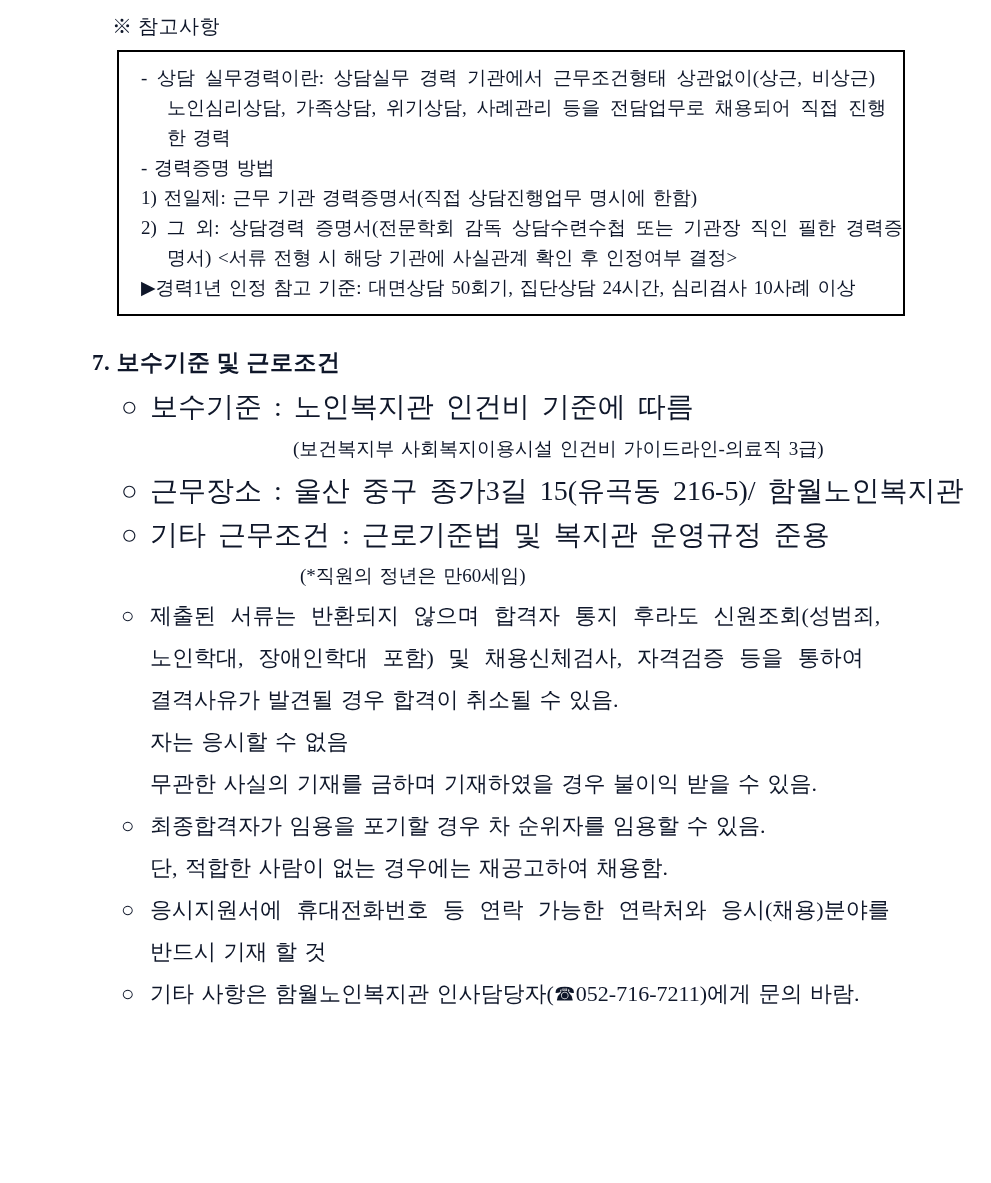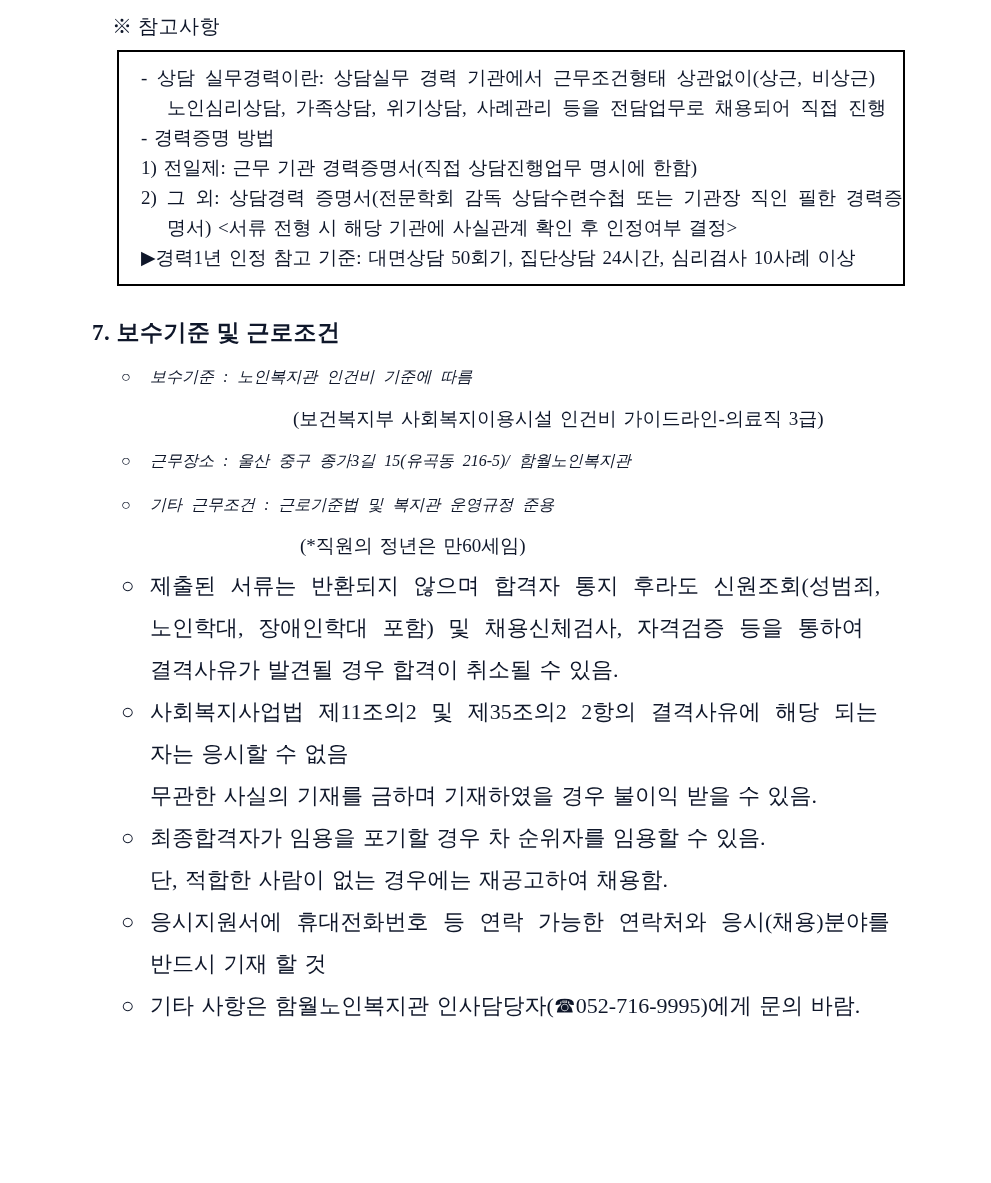--- a/index.html
+++ b/index.html
@@ -44,39 +44,40 @@
     line-height: 32px;
     letter-spacing: 0.5px;
   }
   .sec-heading.h7 { margin-top: 31px; margin-bottom: 6px; }
   .sec-heading.h8 { margin-top: 40px; margin-bottom: 6px; }
 
   
   .line { white-space: nowrap; }
   .line .marker { display: inline-block; width: 29px; }
 
-  .s7 .line.b { margin-left: 121px; font-size: 16px; line-height: 44px; word-spacing: 5px; font-style: italic; }
+  .s7 .line.b { margin-left: 121px; font-size: 28px; line-height: 44px; word-spacing: 5px; }
   .s7 .subnote  { margin-left: 293px; font-size: 19px; line-height: 40px; word-spacing: 2px; }
   .s7 .subnote2 { margin-left: 300px; line-height: 38px; }
 
   .s8 .line { font-size: 22px; line-height: 42px; word-spacing: 2px; }
   .s8 .line.b { margin-left: 121px; }
   .s8 .line.c { margin-left: 150px; }
   .s8 .line.j { word-spacing: 9px; }
 </style>
 </head>
 <body>
 
 <div class="page">
 
   <div class="note-header">※ 참고사항</div>
 
   <div class="note-box">
     <div class="bline ws">- 상담 실무경력이란: 상담실무 경력 기관에서 근무조건형태 상관없이(상근, 비상근)</div>
     <div class="bline ind ws">노인심리상담, 가족상담, 위기상담, 사례관리 등을 전담업무로 채용되어 직접 진행</div>
+    <div class="bline ind">한 경력</div>
     <div class="bline">- 경력증명 방법</div>
     <div class="bline">1) 전일제: 근무 기관 경력증명서(직접 상담진행업무 명시에 한함)</div>
     <div class="bline ws">2) 그 외: 상담경력 증명서(전문학회 감독 상담수련수첩 또는 기관장 직인 필한 경력증</div>
     <div class="bline ind">명서) &lt;서류 전형 시 해당 기관에 사실관계 확인 후 인정여부 결정&gt;</div>
     <div class="bline">▶경력1년 인정 참고 기준: 대면상담 50회기, 집단상담 24시간, 심리검사 10사례 이상</div>
   </div>
 
   <div class="s7">
     <div class="sec-heading h7">7. 보수기준 및 근로조건</div>
 
@@ -94,35 +95,32 @@
   </div>
 
   <div class="s8">
 
     <div class="line b j">
       <span class="marker">○</span><span>제출된 서류는 반환되지 않으며 합격자 통지 후라도 신원조회(성범죄,</span>
     </div>
     <div class="line c j">노인학대, 장애인학대 포함) 및 채용신체검사, 자격검증 등을 통하여</div>
     <div class="line c">결격사유가 발견될 경우 합격이 취소될 수 있음.</div>
 
-    <div class="line b j">
-      <span class="marker">○</span><span>사회복지사업법 제11조의2 및 제35조의2 2항의 결격사유에 해당 되는</span>
-    </div>
     <div class="line c">자는 응시할 수 없음</div>
 
     <div class="line c">무관한 사실의 기재를 금하며 기재하였을 경우 불이익 받을 수 있음.</div>
 
     <div class="line b">
       <span class="marker">○</span><span>최종합격자가 임용을 포기할 경우 차 순위자를 임용할 수 있음.</span>
     </div>
     <div class="line c">단, 적합한 사람이 없는 경우에는 재공고하여 채용함.</div>
 
     <div class="line b j">
       <span class="marker">○</span><span>응시지원서에 휴대전화번호 등 연락 가능한 연락처와 응시(채용)분야를</span>
     </div>
     <div class="line c">반드시 기재 할 것</div>
 
     <div class="line b">
-      <span class="marker">○</span><span>기타 사항은 함월노인복지관 인사담당자(☎052-716-9995)에게 문의 바람.</span>
+      <span class="marker">○</span><span>기타 사항은 함월노인복지관 인사담당자(☎052-716-7211)에게 문의 바람.</span>
     </div>
   </div>
 
 </div>
 
 </body></html>

